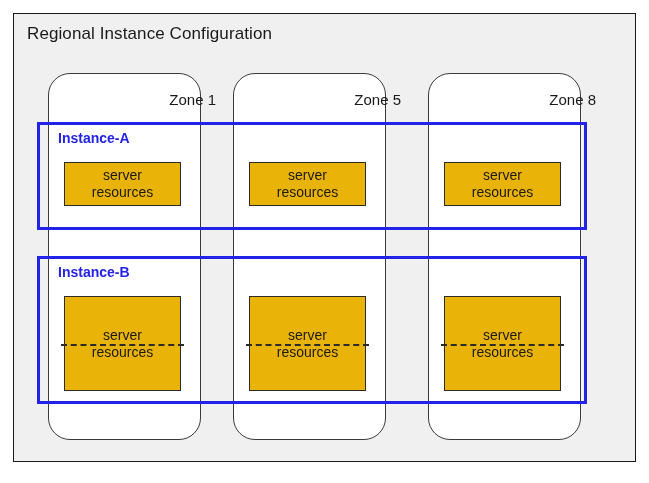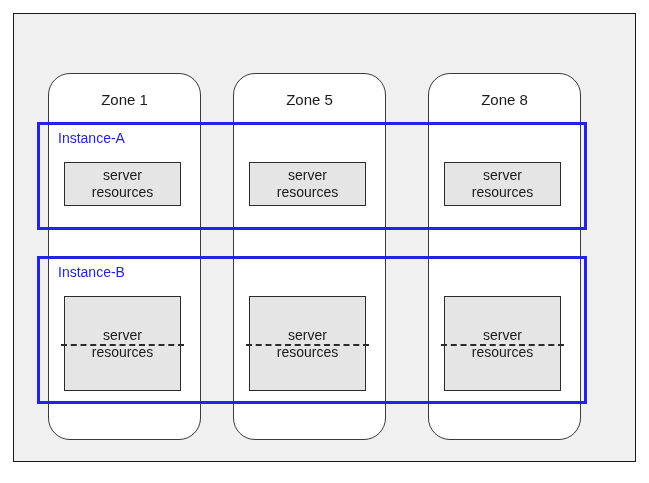--- a/index.html
+++ b/index.html
@@ -48,52 +48,52 @@
     border: 1px solid #3a3a3a;
     border-radius: 22px;
     box-sizing: border-box;
   }
   .zone-card.z1 { left: 48px; }
   .zone-card.z2 { left: 233px; }
   .zone-card.z3 { left: 428px; }
   .zone-label {
     position: absolute;
     top: 17px;
-    left: 0;
+    left: 16px;
     width: 100%;
-    text-align: center;
+    text-align: right;
     font-size: 15px;
     color: #1a1a1a;
   }
 
   
   .instance-band {
     position: absolute;
     left: 37px;
     width: 550px;
     border: 3px solid #2222e8;
     box-sizing: border-box;
     background: transparent;
   }
   .instance-band.band-a { top: 122px; height: 108px; }
   .instance-band.band-b { top: 256px; height: 148px; }
   .instance-label {
     position: absolute;
     left: 18px;
     top: 5px;
     font-size: 14px;
-    font-weight: normal;
+    font-weight: bold;
     color: #2222e8;
     white-space: nowrap;
   }
 
   
   .server-box {
     position: absolute;
-    background: #e5e5e5;
+    background: #eab308;
     border: 1px solid #2b2b2b;
     box-sizing: border-box;
     display: flex;
     flex-direction: column;
     align-items: center;
     justify-content: center;
   }
   .server-box .line {
     font-size: 14px;
     color: #1a1a1a;
@@ -123,20 +123,21 @@
     z-index: 1;
   }
 </style>
 </head>
 <body>
 
 <div id="canvas">
 
   <div class="region-frame"></div>
 
+  <div class="region-title">Regional Instance Configuration</div>
 
   <div class="zone-card z1">
     <div class="zone-label">Zone 1</div>
   </div>
   <div class="zone-card z2">
     <div class="zone-label">Zone 5</div>
   </div>
   <div class="zone-card z3">
     <div class="zone-label">Zone 8</div>
   </div>

